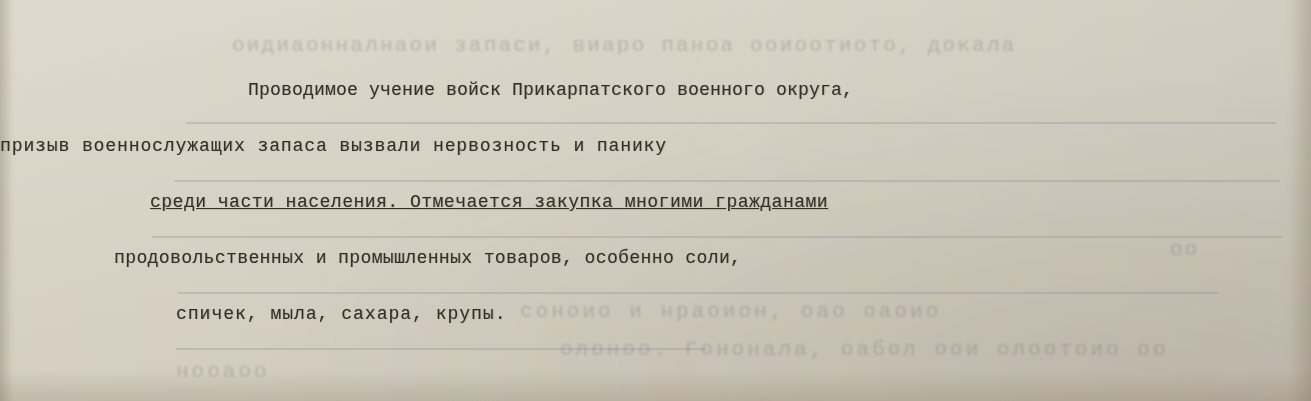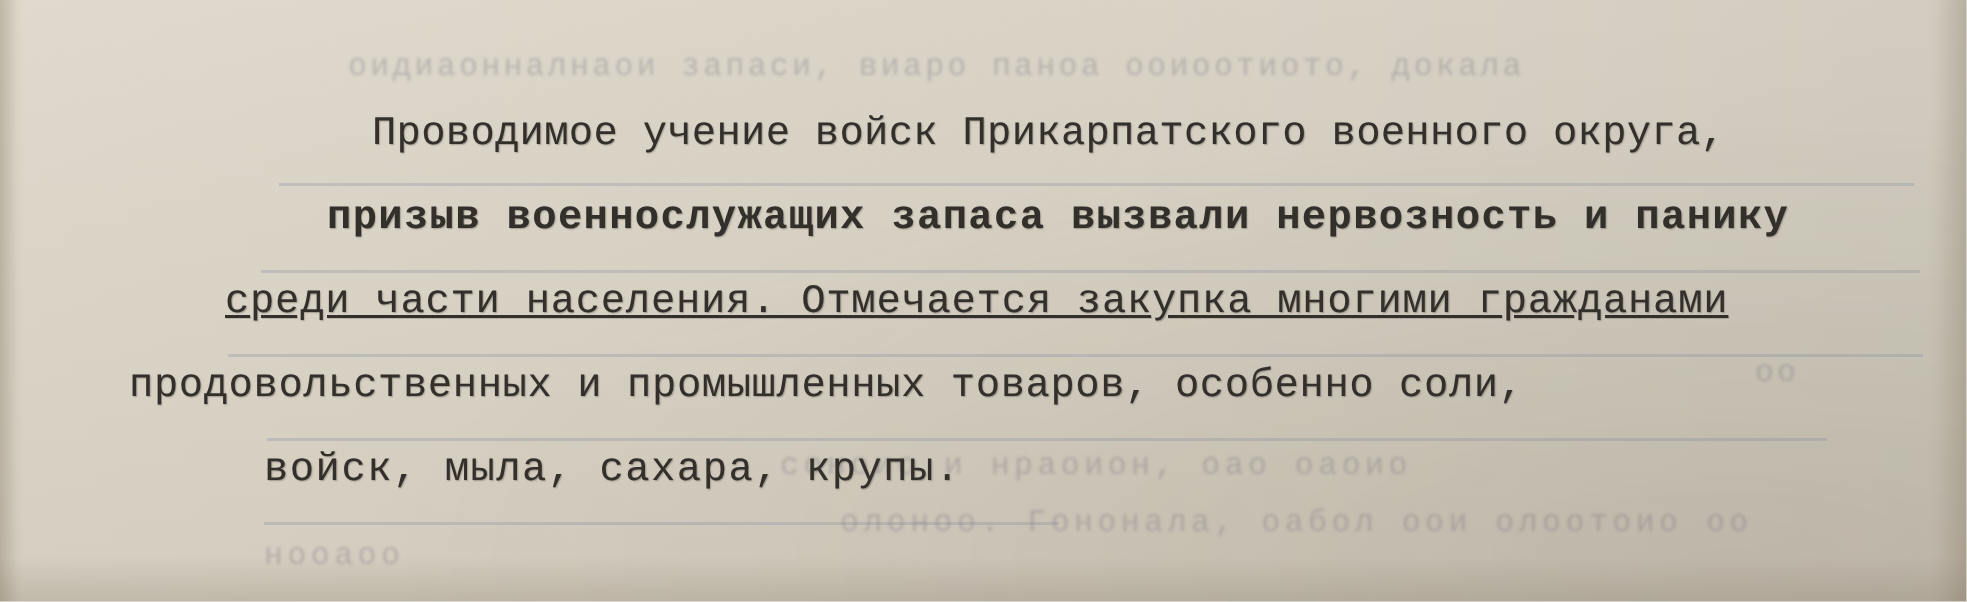--- a/index.html
+++ b/index.html
@@ -93,31 +93,31 @@
 
   .text-block {
     position: absolute;
     left: 0;
     top: 62px;
     width: 1311px;
   }
 
   .line {
     font-family: "Liberation Mono", monospace;
-    font-size: 27px;
+    font-size: 18px;
     line-height: 56px;
     color: #33302c;
     white-space: pre;
     letter-spacing: 0.2px;
     text-shadow: 0.6px 0.4px 0.9px rgba(60,55,45,0.35);
   }
   .line.l1 { padding-left: 248px; }
-  .line.l2 { padding-left: 218px; letter-spacing: 0.9px; font-weight: bold; }
+  .line.l2 { letter-spacing: 0.9px; }
   .line.l3 { padding-left: 150px; letter-spacing: 0.5px; text-decoration: underline; }
-  .line.l4 { padding-left: 86px; letter-spacing: 0.4px; }
+  .line.l4 { padding-left: 114px; letter-spacing: 0.4px; }
   .line.l5 { padding-left: 176px; letter-spacing: 1px; }
 </style>
 </head>
 <body>
 
 <div class="page">
 
   <div class="grain"></div>
   <div class="edge-left"></div>
   <div class="edge-right"></div>
@@ -133,16 +133,16 @@
   <div class="rule r2"></div>
   <div class="rule r3"></div>
   <div class="rule r4"></div>
   <div class="rule r5"></div>
 
   <div class="text-block">
     <div class="line l1">Проводимое учение войск Прикарпатского военного округа,</div>
     <div class="line l2">призыв военнослужащих запаса вызвали нервозность и панику</div>
     <div class="line l3">среди части населения. Отмечается закупка многими гражданами</div>
     <div class="line l4">продовольственных и промышленных товаров, особенно соли,</div>
-    <div class="line l5">войск, мыла, сахара, крупы.</div>
+    <div class="line l5">спичек, мыла, сахара, крупы.</div>
   </div>
 
 </div>
 
 </body></html>

